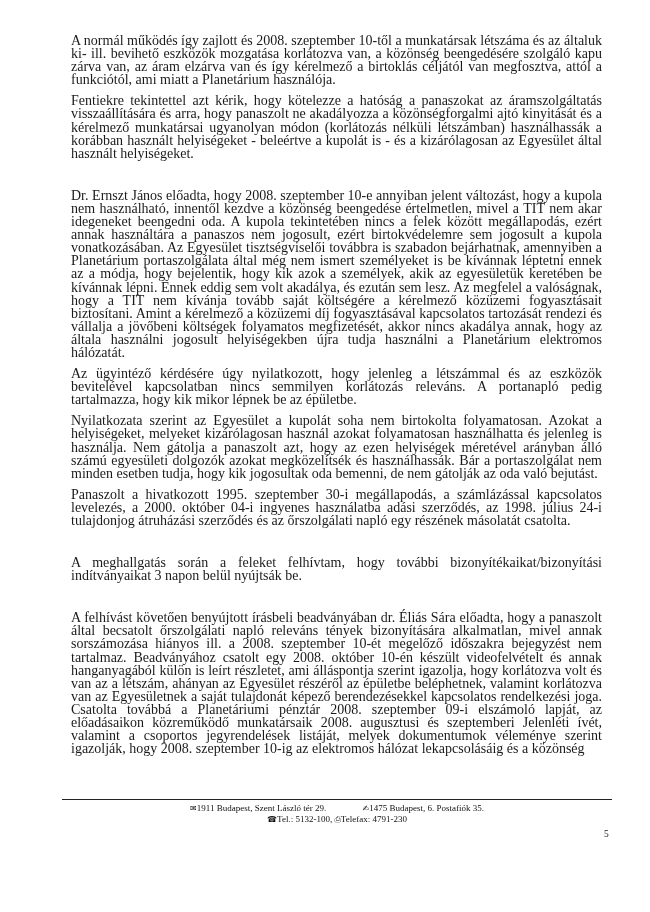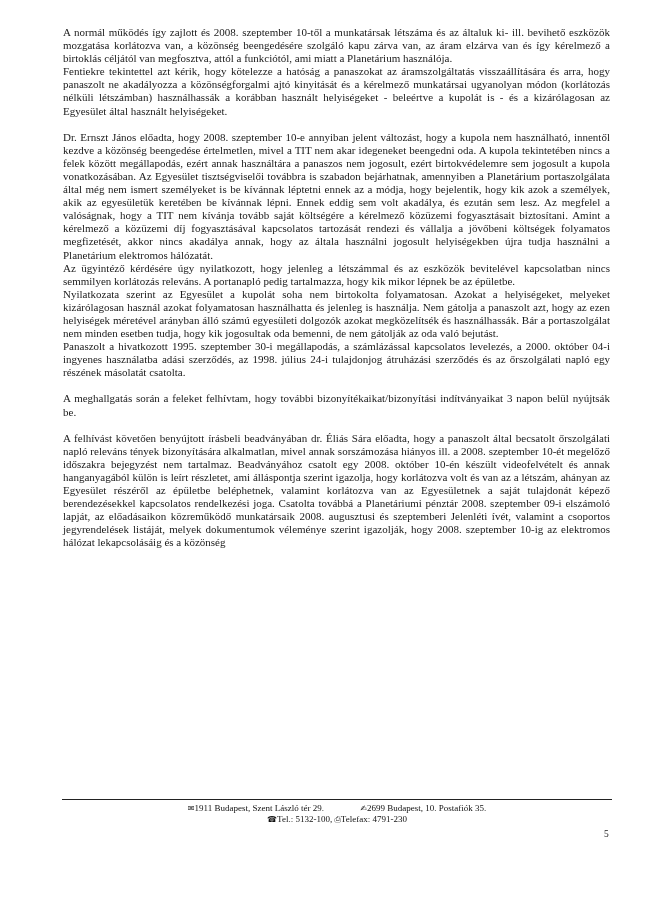--- a/index.html
+++ b/index.html
@@ -15,22 +15,22 @@
     color: #1a1a1a;
     font-family: "Liberation Serif", "DejaVu Serif", serif;
   }
   .page {
     position: absolute;
     left: 63px;
     top: 26px;
     width: 547px;
   }
   .para {
-    margin: 0;
-    font-size: 11px;
+    margin: 8px;
+    font-size: 14px;
     line-height: 13.1px;
     text-align: justify;
     text-justify: inter-word;
   }
   .gap { height: 13px; }
   .footer-rule {
     position: absolute;
     left: 62px;
     top: 799px;
     width: 550px;
@@ -80,20 +80,20 @@
   <p class="para">A felhívást követően benyújtott írásbeli beadványában dr. Éliás Sára előadta, hogy a panaszolt által becsatolt őrszolgálati napló releváns tények bizonyítására alkalmatlan, mivel annak sorszámozása hiányos ill. a 2008. szeptember 10-ét megelőző időszakra bejegyzést nem tartalmaz. Beadványához csatolt egy 2008. október 10-én készült videofelvételt és annak hanganyagából külön is leírt részletet, ami álláspontja szerint igazolja, hogy korlátozva volt és van az a létszám, ahányan az Egyesület részéről az épületbe beléphetnek, valamint korlátozva van az Egyesületnek a saját tulajdonát képező berendezésekkel kapcsolatos rendelkezési joga. Csatolta továbbá a Planetáriumi pénztár 2008. szeptember 09-i elszámoló lapját, az előadásaikon közreműködő munkatársaik 2008. augusztusi és szeptemberi Jelenléti ívét, valamint a csoportos jegyrendelések listáját, melyek dokumentumok véleménye szerint igazolják, hogy 2008. szeptember 10-ig az elektromos hálózat lekapcsolásáig és a közönség</p>
 </div>
 
 <div class="speck"></div>
 
 <div class="footer-rule"></div>
 
 <div class="footer">
   <div class="row1">
     <span class="glyph">✉</span><span>1911 Budapest, Szent László tér 29.</span>
-    <span class="addr2"><span class="glyph">✍</span><span>2699 Budapest, 10.  Postafiók 35.</span></span>
+    <span class="addr2"><span class="glyph">✍</span><span>1475 Budapest, 6.  Postafiók 35.</span></span>
   </div>
   <div class="row2">
     <span class="glyph">☎</span><span>Tel.: 5132-100, </span><span class="glyph">⎙</span><span>Telefax: 4791-230</span>
   </div>
 </div>
 
 <div class="page-num">5</div>
 
 </body></html>

